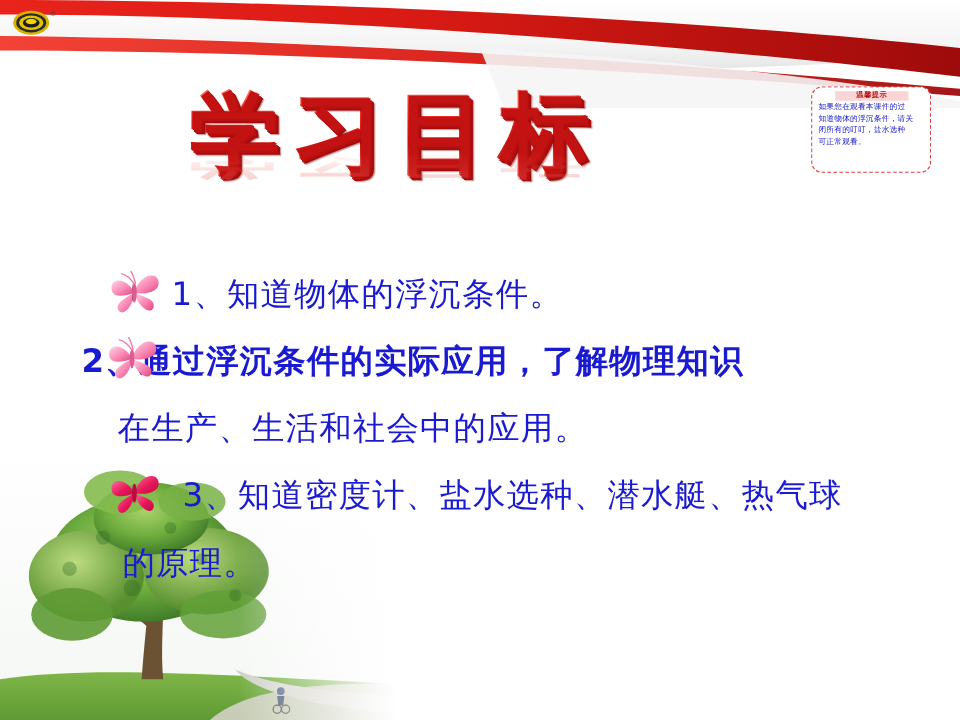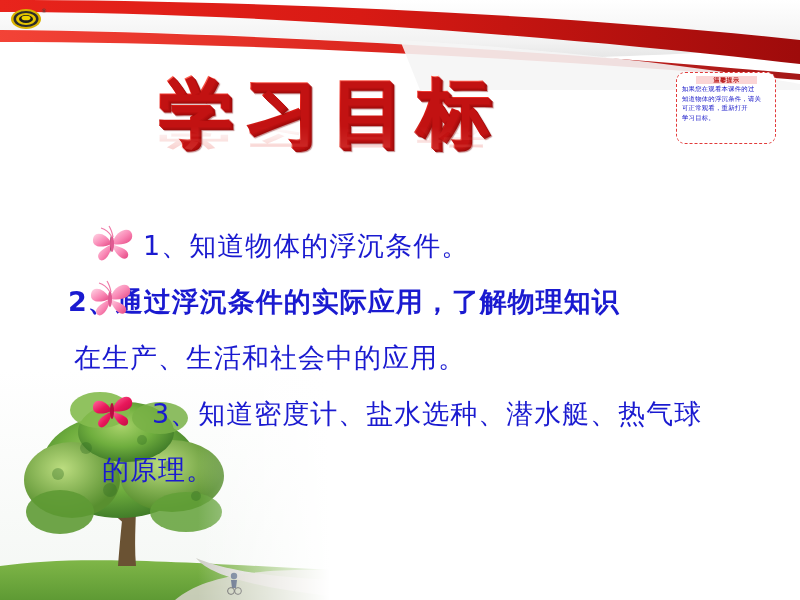--- a/index.html
+++ b/index.html
@@ -126,21 +126,21 @@
     font-size: 27px;
     line-height: 56px;
     letter-spacing: 1px;
   }
   .line {
     position: relative;
     white-space: nowrap;
   }
   .line.l1 { padding-left: 143px; }
   .line.l2 { padding-left: 68px; font-weight: bold; }
-  .line.l2b { padding-left: 74px; }
+  .line.l2b { padding-left: 74px; margin-left: 24px; }
   .line.l3 { padding-left: 152px; }
   .line.l3b { padding-left: 60px; margin-left: 42px; }
 
   .bullet {
     position: absolute;
     width: 46px; height: 42px;
     pointer-events: none;
   }
   .bullet.b1 { left: 88px; top: 5px; }
   .bullet.b2 { left: 86px; top: 4px; }
@@ -192,22 +192,22 @@
       <ellipse cx="18" cy="13" rx="7" ry="4" fill="#1e1e1e"></ellipse>
       <ellipse cx="18" cy="12" rx="4.5" ry="2.3" fill="#f0d400"></ellipse>
       <text x="33" y="7" font-size="6" fill="#444" font-family="'DejaVu Sans',sans-serif">®</text>
     </svg>
   </div>
 
   <div class="notice">
     <div class="notice-title">温馨提示</div>
     <div class="notice-body">如果您在观看本课件的过</div>
     <div class="notice-body">知道物体的浮沉条件，请关</div>
-    <div class="notice-body">可正常观看，重新打开</div>
-    <div class="notice-body">学习目标。</div>
+    <div class="notice-body">闭所有的叮叮，盐水选种</div>
+    <div class="notice-body">可正常观看。</div>
   </div>
 
   <div class="title-wrap">
     <div class="title-main">学习目标</div>
     <div class="title-reflect" aria-hidden="true">学习目标</div>
   </div>
 
   <div class="photo">
     <svg width="330" height="230" viewBox="0 0 330 230" xmlns="http://www.w3.org/2000/svg">
       <defs>

